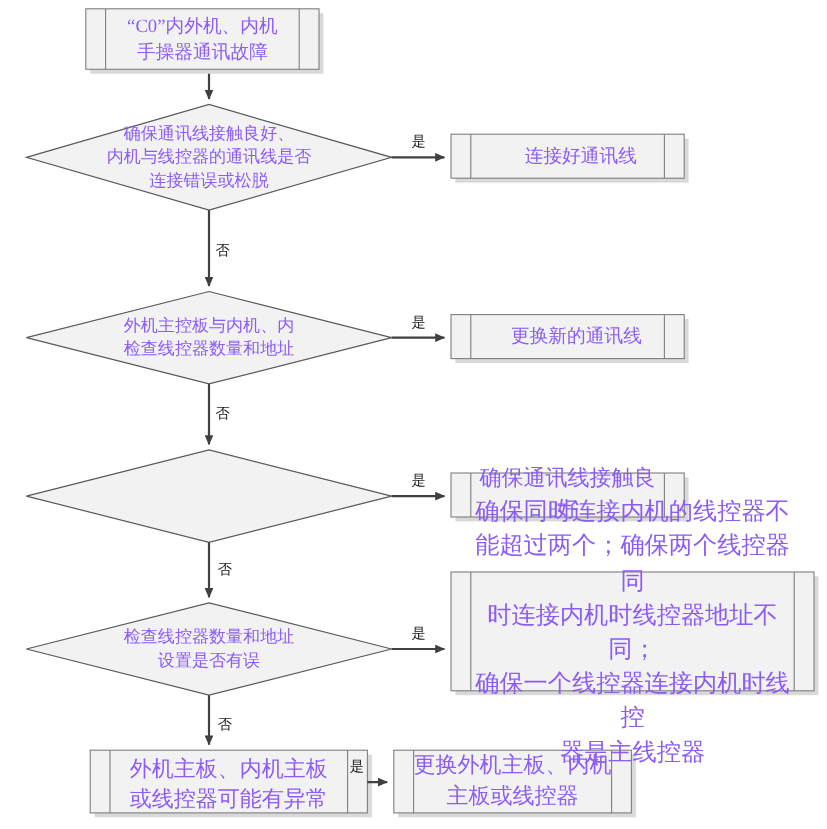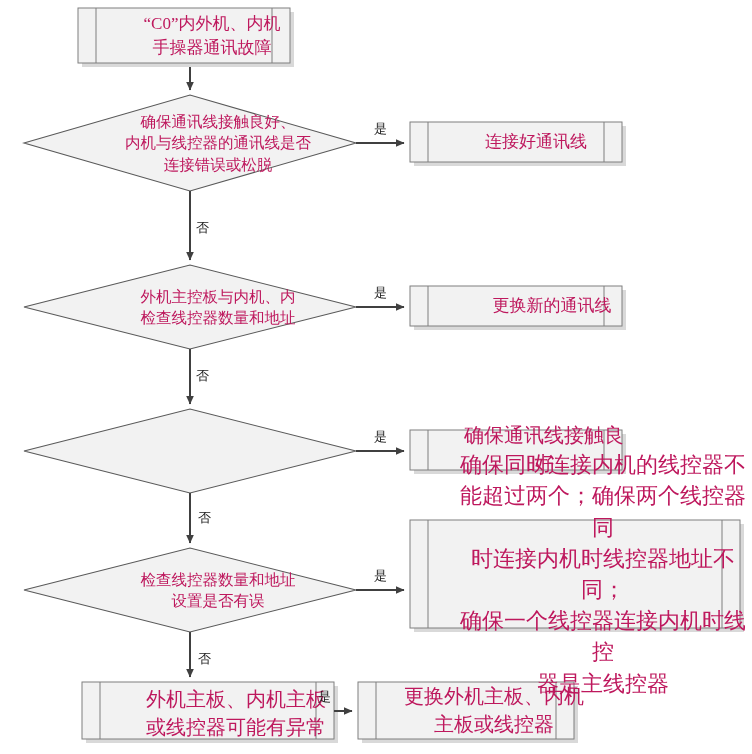--- a/index.html
+++ b/index.html
@@ -25,26 +25,25 @@
     left: 0;
     width: 752px;
     height: 754px;
   }
   .node-text {
     position: absolute;
     display: flex;
     align-items: center;
     justify-content: center;
     text-align: center;
-    color: #be185d;
+    color: #8b5cf6;
     font-family: "Liberation Serif", "DejaVu Serif", serif;
     line-height: 1.38;
     white-space: pre-line;
     pointer-events: none;
-    margin-left: 28px;
   }
   .txt-start    { font-size: 17px; }
   .txt-decision { font-size: 15.5px; }
   .txt-process  { font-size: 17px; }
   .txt-process-big { font-size: 22px; line-height: 1.42; }
   .txt-process-small { font-size: 20px; }
   .edge-label {
     position: absolute;
     font-size: 13px;
     color: #1a1a1a;
@@ -156,21 +155,21 @@
     </g>
   </svg>
 
   <div class="node-text txt-start" style="left:96px; top:8px; width:176px; height:55px;">“C0”内外机、内机
 手操器通讯故障</div>
 
   <div class="node-text txt-decision" style="left:40px; top:97px; width:300px; height:92px;">确保通讯线接触良好、
 内机与线控器的通讯线是否
 连接错误或松脱</div>
 
-  <div class="node-text txt-process" style="left:428px; top:122px; width:160px; height:40px;">连接好通讯线</div>
+  <div class="node-text txt-process" style="left:448px; top:122px; width:160px; height:40px;">连接好通讯线</div>
 
   <div class="node-text txt-decision" style="left:40px; top:267px; width:300px; height:80px;">外机主控板与内机、内
 检查线控器数量和地址</div>
 
   <div class="node-text txt-process" style="left:428px; top:286px; width:192px; height:40px;">更换新的通讯线</div>
 
 
   <div class="node-text txt-process-small" style="left:428px; top:430px; width:176px; height:40px;">确保通讯线接触良好</div>
 
   <div class="node-text txt-decision" style="left:50px; top:550px; width:280px; height:80px;">检查线控器数量和地址

